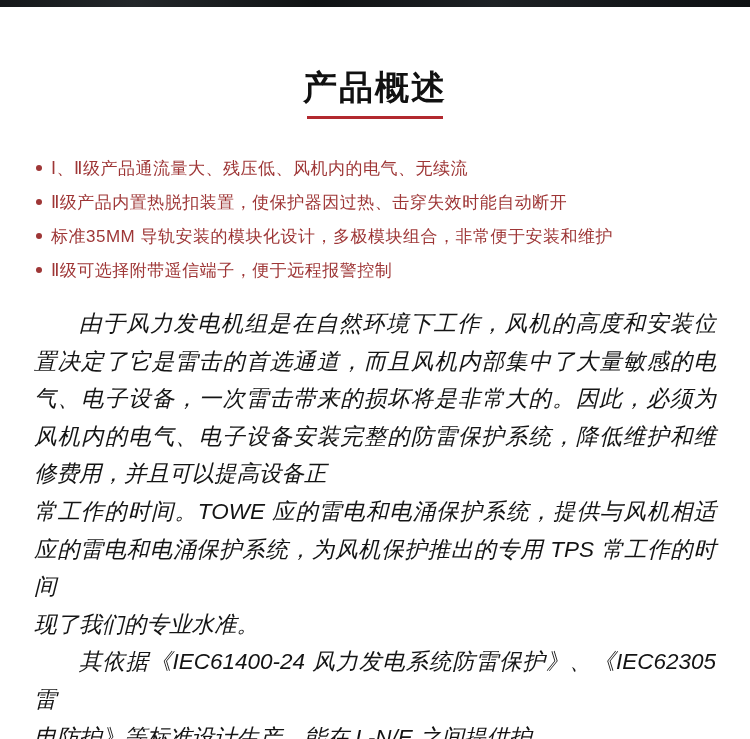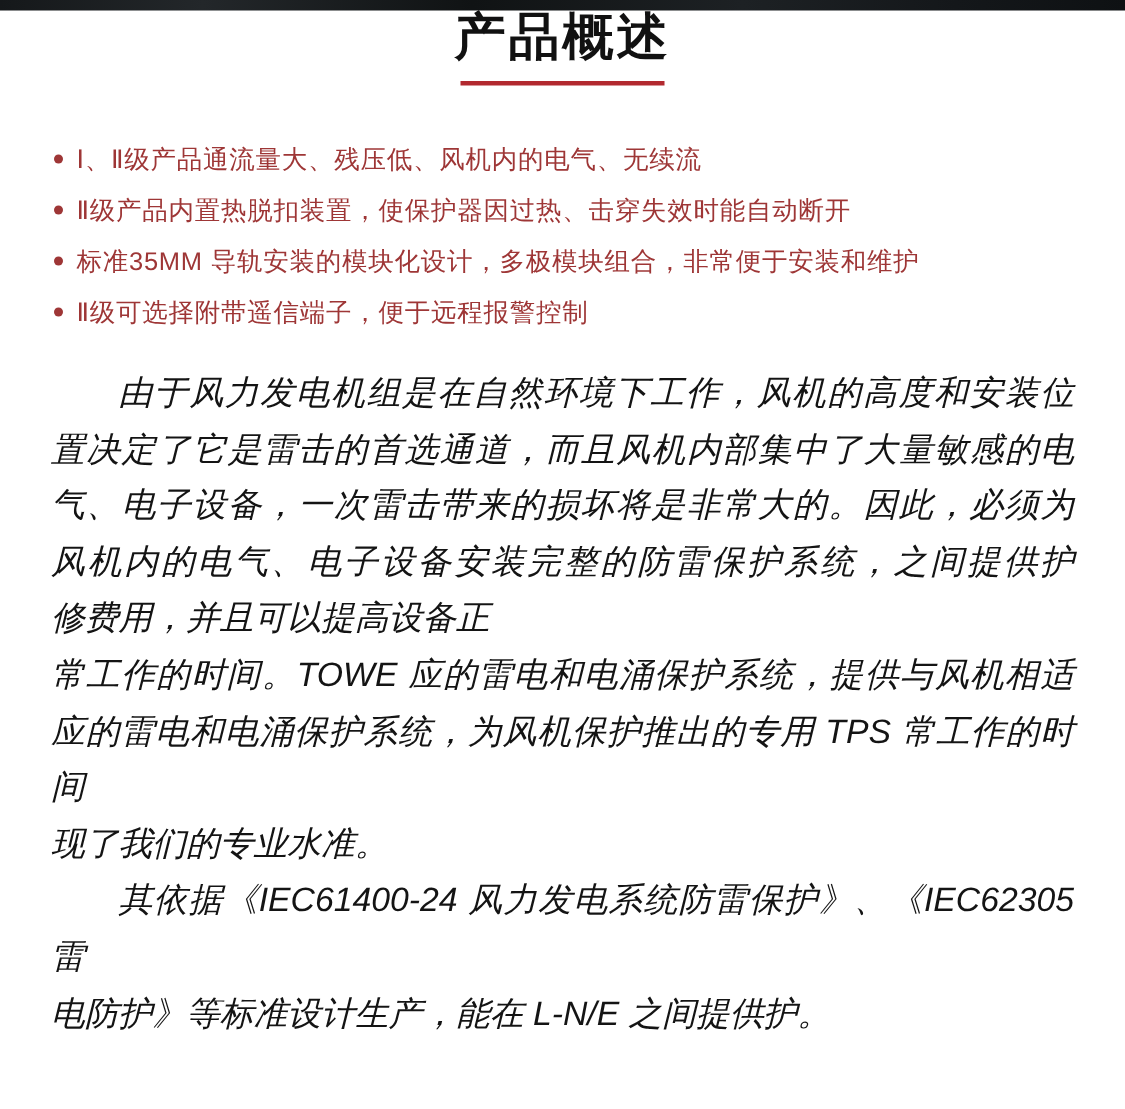--- a/index.html
+++ b/index.html
@@ -7,21 +7,21 @@
     position:relative;
     width:750px;height:739px;
     background:#ffffff;
     overflow:hidden;
     font-family:"Liberation Sans","DejaVu Sans",sans-serif;
   }
   .top-strip{
     height:7px;width:100%;
     background:linear-gradient(90deg,#15181a 0%,#23272a 18%,#101314 42%,#1d2124 66%,#14171a 85%,#0e1113 100%);
   }
-  .title-block{text-align:center;}
+  .title-block{margin-top:62px;text-align:center;}
   .title{
     margin:0;
     font-size:34px;line-height:36px;
     font-weight:700;
     letter-spacing:2px;
     color:#111111;
   }
   .title-underline{
     width:136px;height:3px;
     background:#b2292f;
@@ -82,21 +82,21 @@
     <li class="bullet">
       <span class="dot"></span>
       <span>Ⅱ级可选择附带遥信端子，便于远程报警控制</span>
     </li>
   </ul>
 
   <div class="body-text">
     <p class="line indent fill">由于风力发电机组是在自然环境下工作，风机的高度和安装位</p>
     <p class="line fill">置决定了它是雷击的首选通道，而且风机内部集中了大量敏感的电</p>
     <p class="line fill">气、电子设备，一次雷击带来的损坏将是非常大的。因此，必须为</p>
-    <p class="line fill">风机内的电气、电子设备安装完整的防雷保护系统，之间提供护</p>
+    <p class="line fill">风机内的电气、电子设备安装完整的防雷保护系统，降低维护和维</p>
     <p class="line">修费用，并且可以提高设备正</p>
     <p class="line fill">常工作的时间。TOWE 应的雷电和电涌保护系统，提供与风机相适</p>
     <p class="line fill">应的雷电和电涌保护系统，为风机保护推出的专用 TPS 常工作的时间</p>
     <p class="line">现了我们的专业水准。</p>
     <p class="line indent fill">其依据《IEC61400-24 风力发电系统防雷保护》、《IEC62305 雷</p>
     <p class="line">电防护》等标准设计生产，能在 L-N/E 之间提供护。</p>
   </div>
 
 </div>
 

